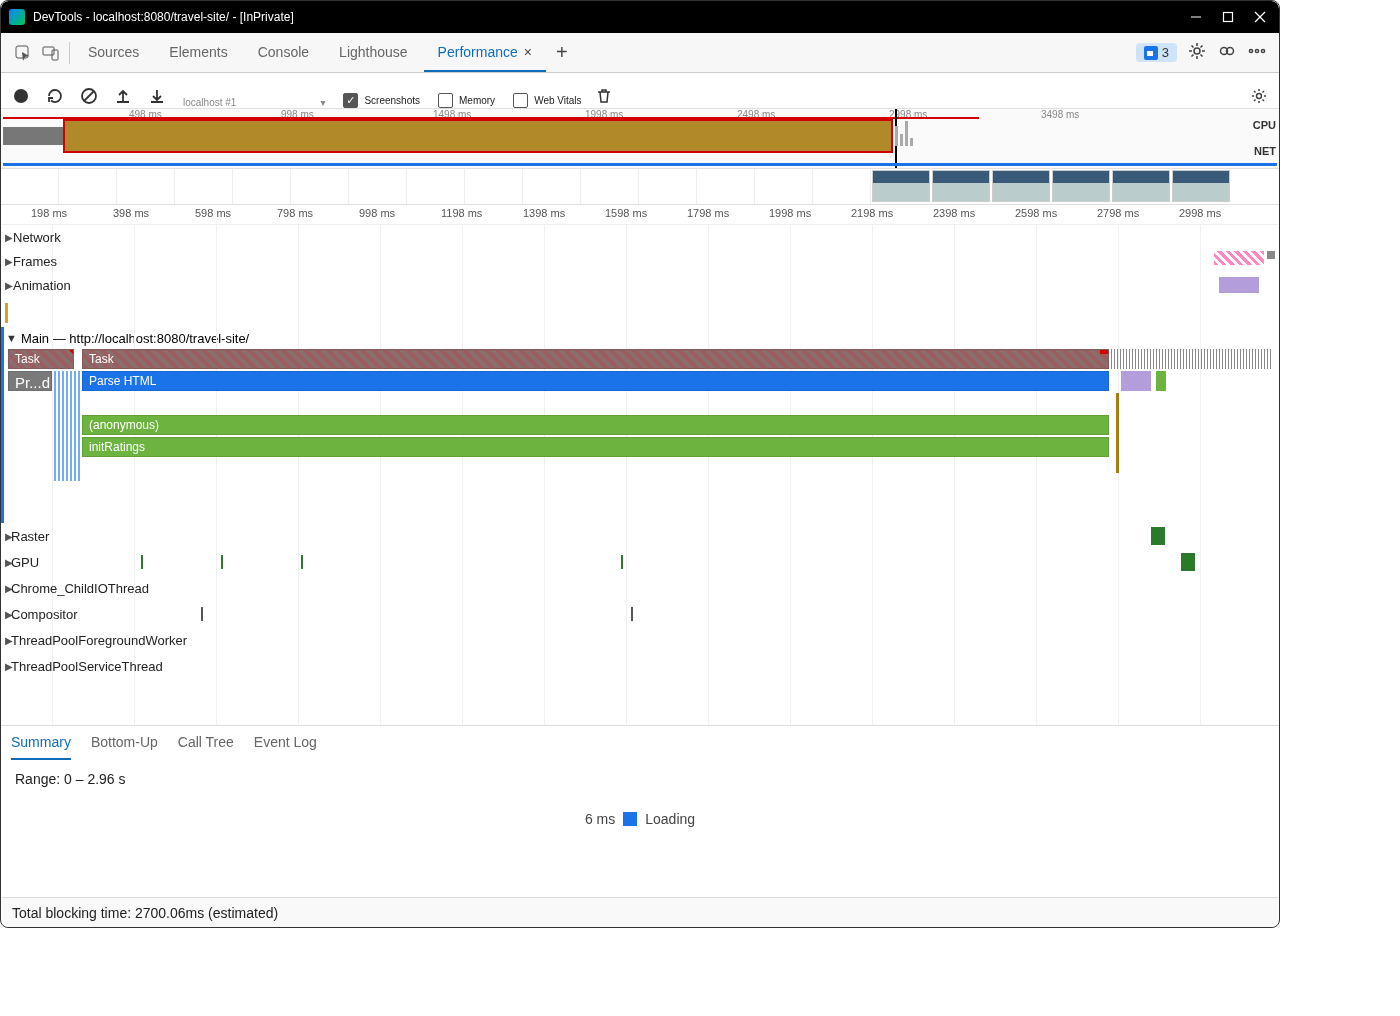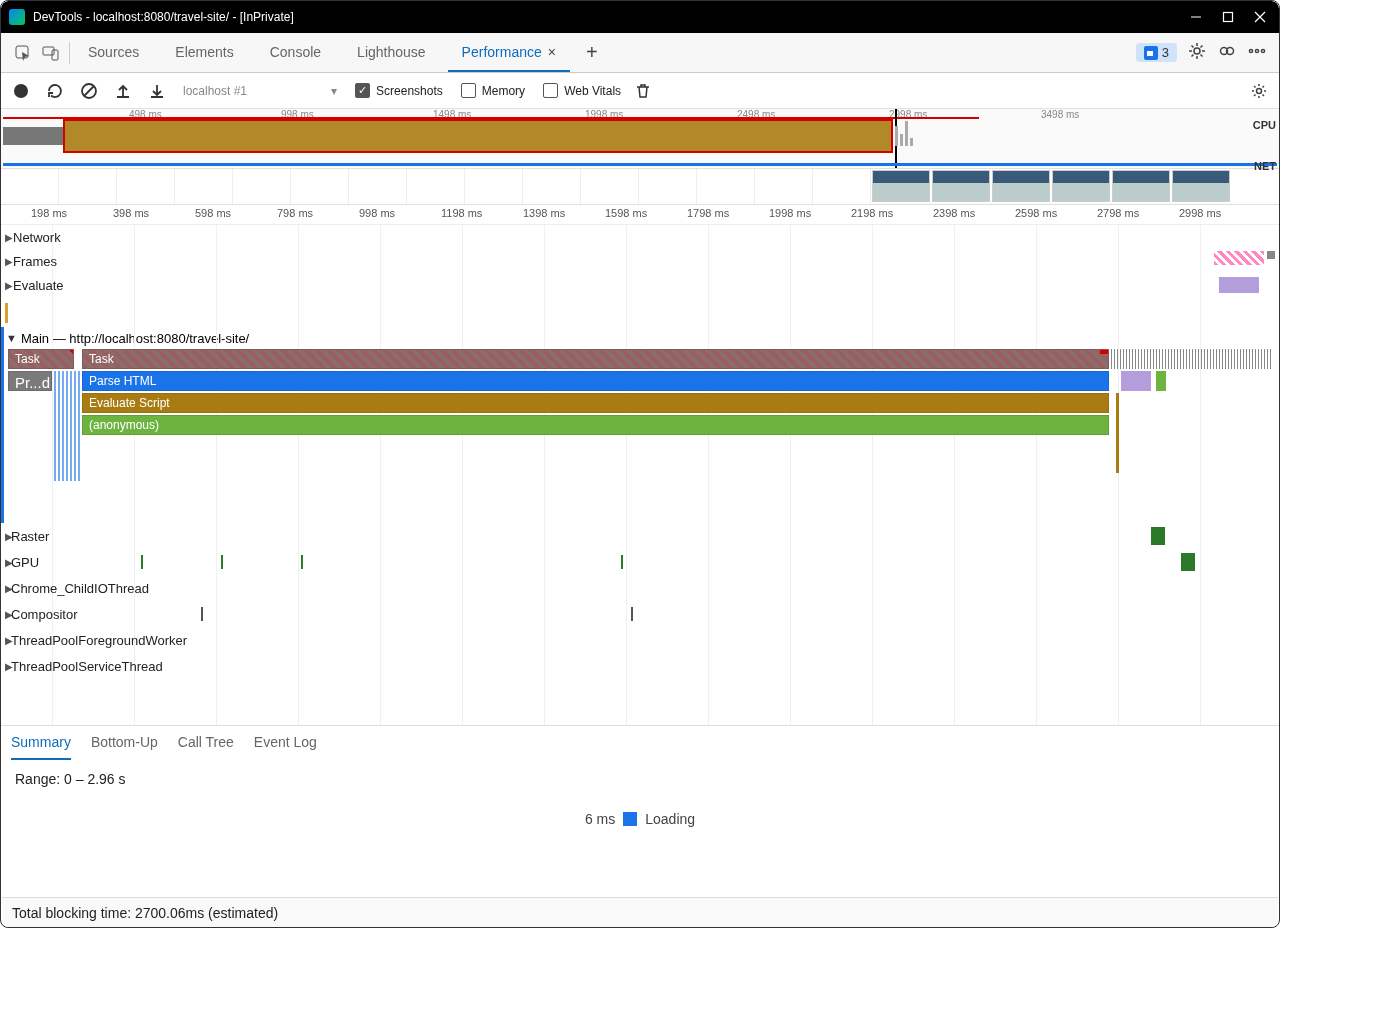--- a/index.html
+++ b/index.html
@@ -10,49 +10,49 @@
 .titlebar .icon { width: 16px; height: 16px; margin-right: 8px; background: linear-gradient(135deg,#0a84ff,#00c853); border-radius: 3px; }
 .titlebar .title { flex: 1; }
 .titlebar .winbtns { display: flex; gap: 18px; padding-right: 4px; }
 .titlebar .winbtn { width: 14px; height: 14px; display: flex; align-items: center; justify-content: center; cursor: pointer; }
 .titlebar svg { stroke: #fff; fill: none; stroke-width: 1.2; }
 
 
 .tabs-row { height: 40px; display: flex; align-items: center; border-bottom: 1px solid #ccc; background: #f7f7f7; padding: 0 8px; }
 .tabs-row .devbtn { width: 28px; height: 28px; display: flex; align-items: center; justify-content: center; cursor: pointer; }
 .tabs-row .sep { width: 1px; height: 22px; background: #ccc; margin: 0 4px; }
-.tabs-row .tabs { display: flex; align-items: center; flex: 1; gap: 8px; }
+.tabs-row .tabs { display: flex; align-items: center; flex: 1; gap: 2px; }
 .tab { padding: 10px 14px; color: #666; font-size: 14px; cursor: pointer; border-bottom: 2px solid transparent; display: flex; align-items: center; gap: 6px; }
 .tab.active { color: #0f6cbd; border-bottom: 2px solid #0f6cbd; }
 .tab .close { font-size: 14px; color: #444; }
 .plus { font-size: 20px; color: #444; padding: 0 8px; cursor: pointer; }
 .right-icons { display: flex; align-items: center; gap: 10px; padding-right: 4px; }
 .issues-badge { background: #cfe3fb; border-radius: 4px; padding: 2px 8px; display: flex; align-items: center; gap: 4px; font-size: 13px; color: #333; }
 .issues-badge .dot { width: 14px; height: 14px; background: #1a73e8; border-radius: 2px; display:flex; align-items:center; justify-content:center; }
 .iconbtn svg { stroke: #444; fill: none; stroke-width: 1.5; }
 
 
-.toolbar { height: 36px; display: flex; align-items: center; padding: 0 8px; gap: 10px; border-bottom: 1px solid #e0e0e0; font-size: 12px; }
+.toolbar { height: 36px; display: flex; align-items: flex-end; padding: 0 8px; gap: 10px; border-bottom: 1px solid #e0e0e0; font-size: 10px; }
 .toolbar .tbtn { width: 24px; height: 24px; display: flex; align-items: center; justify-content: center; cursor: pointer; }
 .toolbar .rec { width: 14px; height: 14px; border: 2px solid #333; border-radius: 50%; background: #333; }
 .toolbar .drop { color: #888; display: flex; align-items: center; gap: 4px; margin-left: 4px; }
 .chk { display: flex; align-items: center; gap: 6px; margin-left: 8px; color: #222; }
 .chk .box { width: 15px; height: 15px; border: 1.5px solid #555; border-radius: 2px; display: flex; align-items: center; justify-content: center; }
 .chk .box.checked { background: #555; }
 .chk .box.checked::after { content: "✓"; color: #fff; font-size: 11px; line-height: 1; }
 .spacer { flex: 1; }
 
 
 .overview { height: 60px; position: relative; border-bottom: 1px solid #e0e0e0; background: #fafafa; }
 .ov-ticks { position: absolute; top: 0; left: 0; right: 0; height: 10px; font-size: 10px; color: #888; }
 .ov-tick { position: absolute; top: 0; }
 .ov-selection { position: absolute; top: 10px; left: 62px; width: 830px; height: 34px; border: 2px solid #d40000; background: rgba(168,124,18,0.9); }
 .ov-gray { position: absolute; top: 18px; left: 2px; width: 62px; height: 18px; background: #777; }
 .ov-cpu { position: absolute; right: 3px; top: 10px; font-size: 11px; font-weight: 600; color: #333; }
-.ov-net { position: absolute; right: 3px; top: 51px; font-size: 11px; font-weight: 600; color: #333; }
+.ov-net { position: absolute; right: 3px; top: 36px; font-size: 11px; font-weight: 600; color: #333; }
 .ov-after { position: absolute; top: 12px; left: 894px; width: 120px; height: 28px; }
 .ov-after .spike { display:inline-block; width:3px; background:#aaa; margin-right:2px; }
 .ov-line { position: absolute; top: 0; bottom: 0; width: 2px; background: #000; left: 894px; }
 .ov-blue { position: absolute; bottom: 2px; left: 2px; right: 2px; height: 3px; background: #1a73e8; }
 .ov-red { position: absolute; top: 8px; left: 2px; right: 300px; height: 2px; background: #d40000; }
 
 
 .filmstrip { height: 36px; display: flex; border-bottom: 1px solid #e0e0e0; }
 .filmstrip .blank { width: 870px; display: flex; }
 .filmstrip .blank .f { flex: 1; border-right: 1px solid #eee; }
@@ -338,39 +338,39 @@
       <span class="lbl">Network</span>
     </div>
   <div class="track-row">
       <span class="tri">▶</span>
       <span class="lbl">Frames</span>
       <div class="frames-bar"></div>
       <div class="scroll-marker" style="top:2px"></div>
     </div>
   <div class="track-row">
       <span class="tri">▶</span>
-      <span class="lbl">Evaluate</span>
+      <span class="lbl">Animation</span>
       <div class="anim-bar"></div>
     </div>
   <div style="height:30px; position:relative;">
     <div style="position:absolute; left:4px; top:6px; width:3px; height:20px; background:#d6a029;"></div>
   </div>
 
   <div class="main-header">
       <span class="tri">▼</span>
       <span>Main — http://localhost:8080/travel-site/</span>
     </div>
   <div class="flame">
     <div class="bar task task1">Task</div>
     <div class="bar task task2">Task</div>
     <div class="bar prd">Pr...d</div>
     <div class="mini-stripes"></div>
     <div class="bar parse">Parse HTML</div>
-    <div class="bar eval">Evaluate Script</div>
     <div class="bar anon">(anonymous)</div>
+    <div class="bar init">initRatings</div>
     <div class="mini-after">
       <div class="mb" style="left:0;width:160px;top:0;background:repeating-linear-gradient(90deg,#888 0 1px,transparent 1px 3px);"></div>
       <div class="mb" style="left:10px;width:30px;top:22px;background:#b39ddb;"></div>
       <div class="mb" style="left:45px;width:10px;top:22px;background:#6cb33f;"></div>
       <div class="mb" style="left:5px;width:3px;top:44px;height:80px;background:#a87c12;"></div>
     </div>
   </div>
 
   <div class="thread-row">
       <span class="tri">▶</span>

